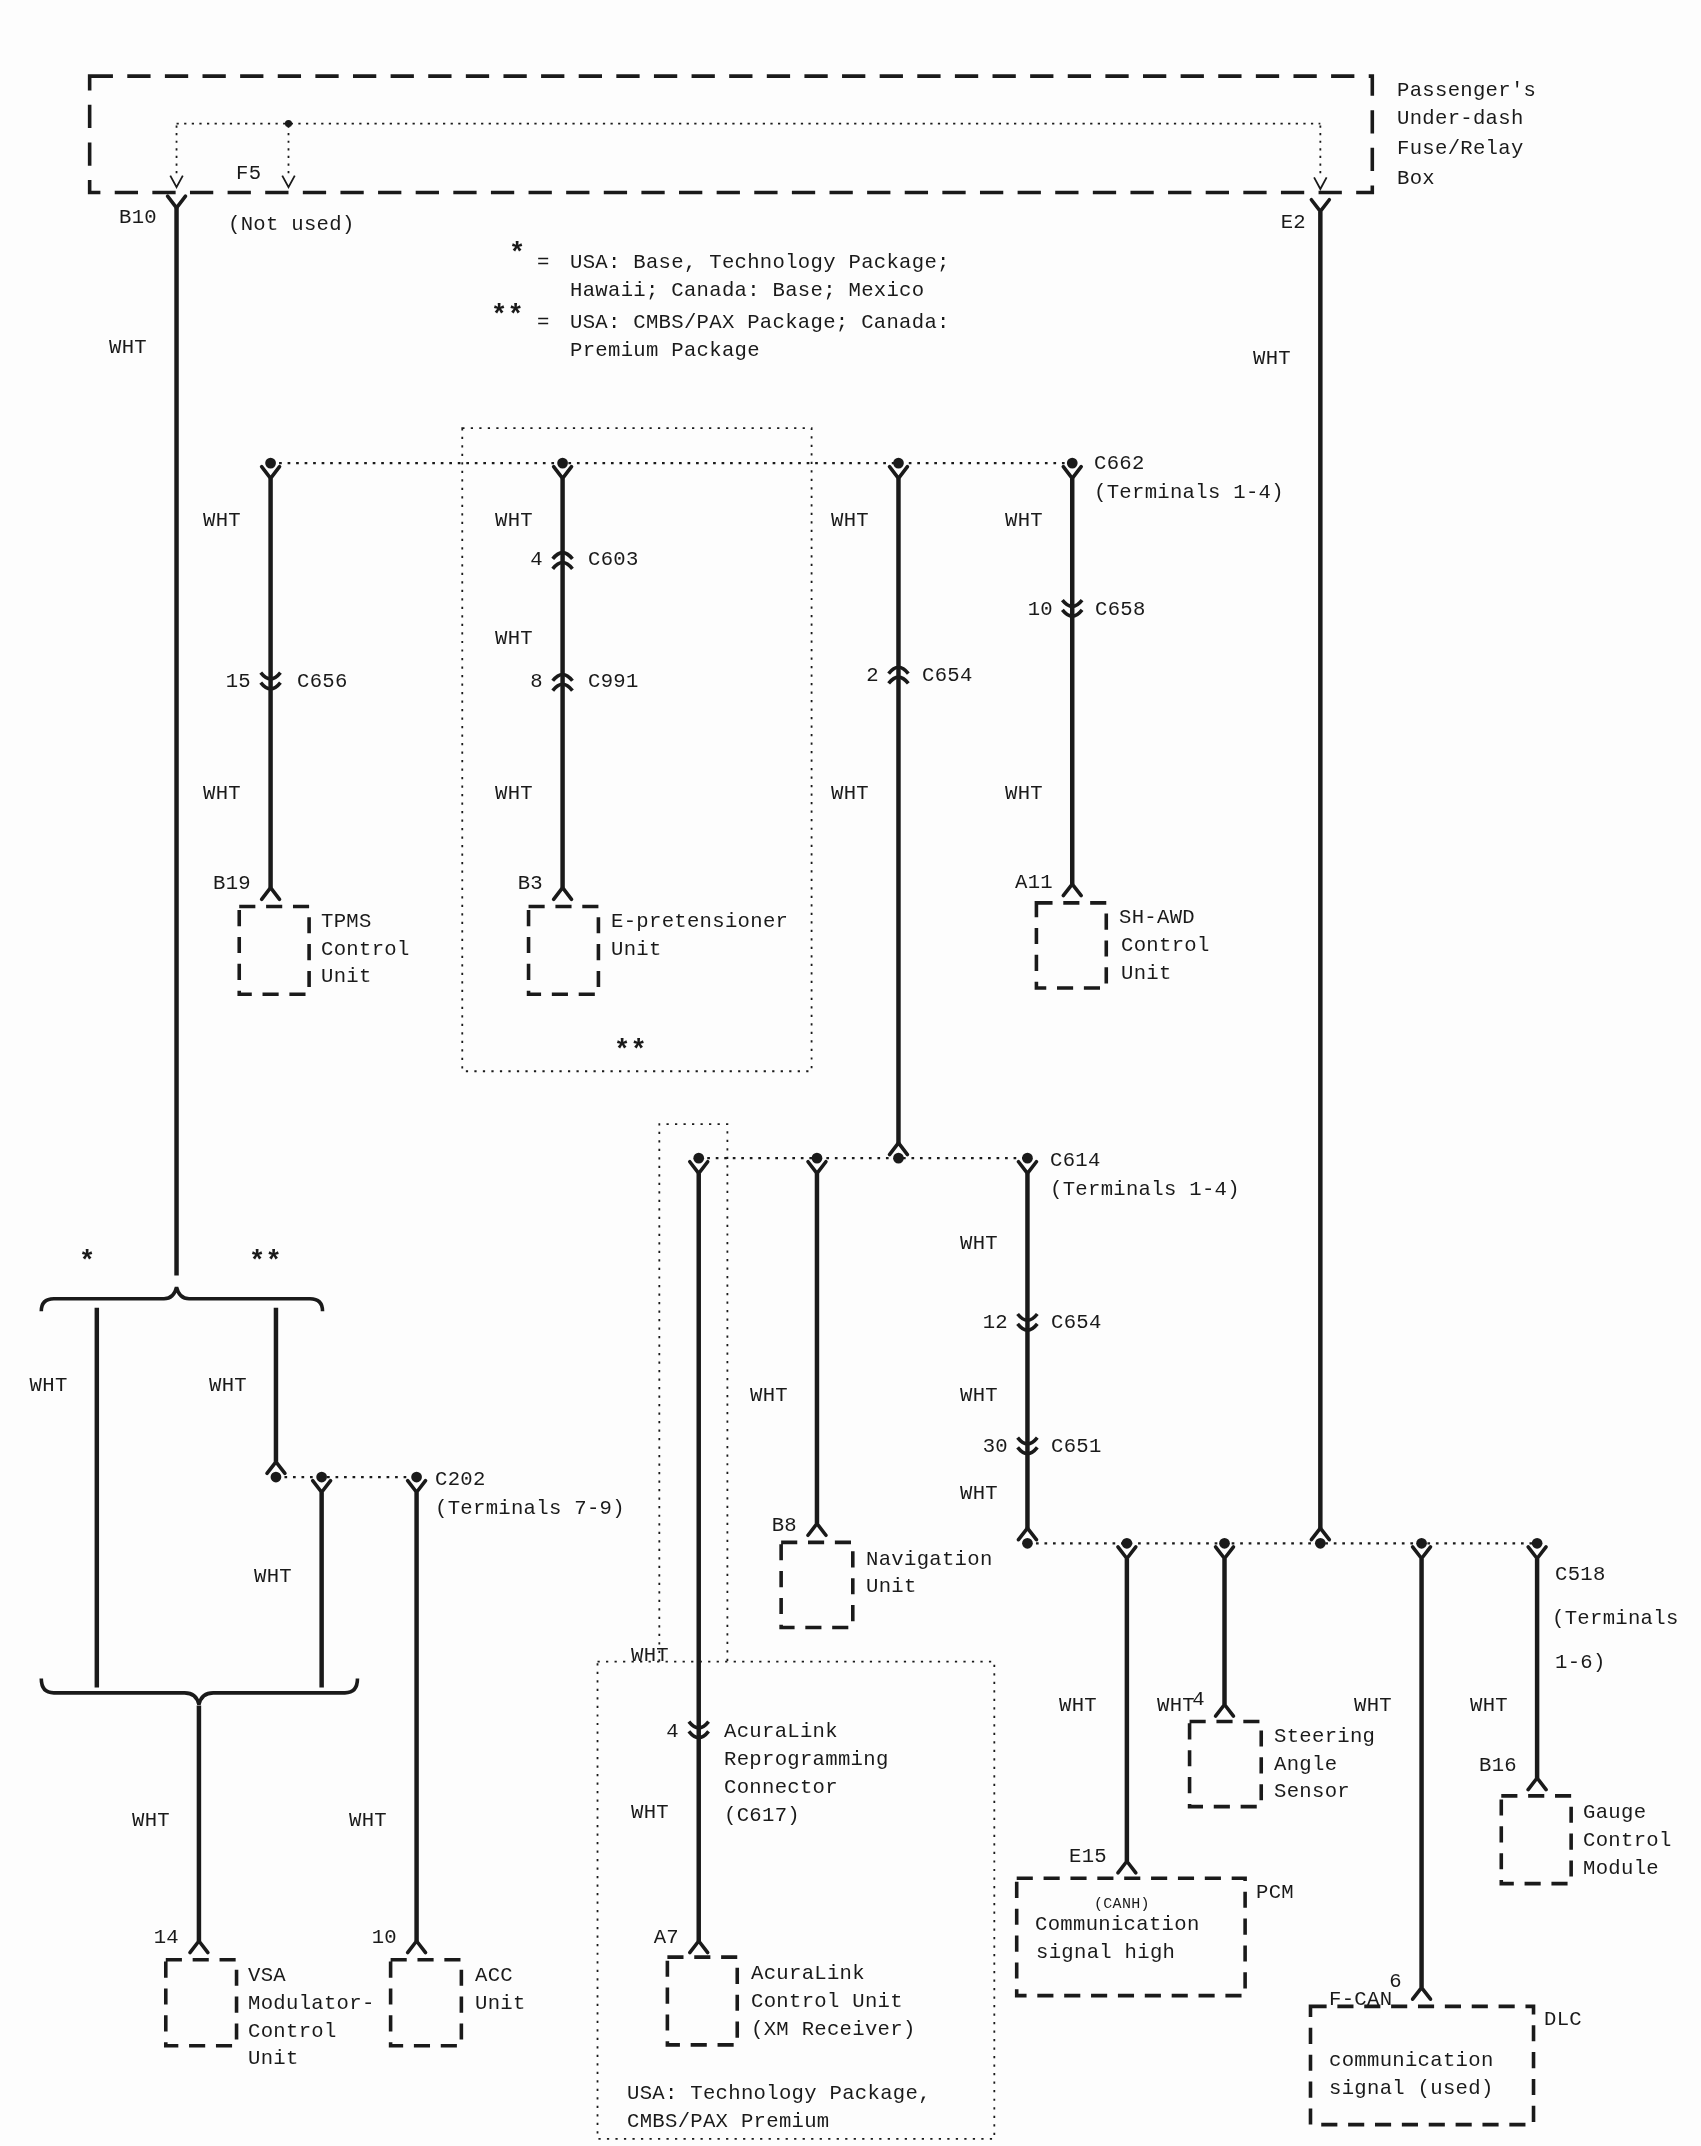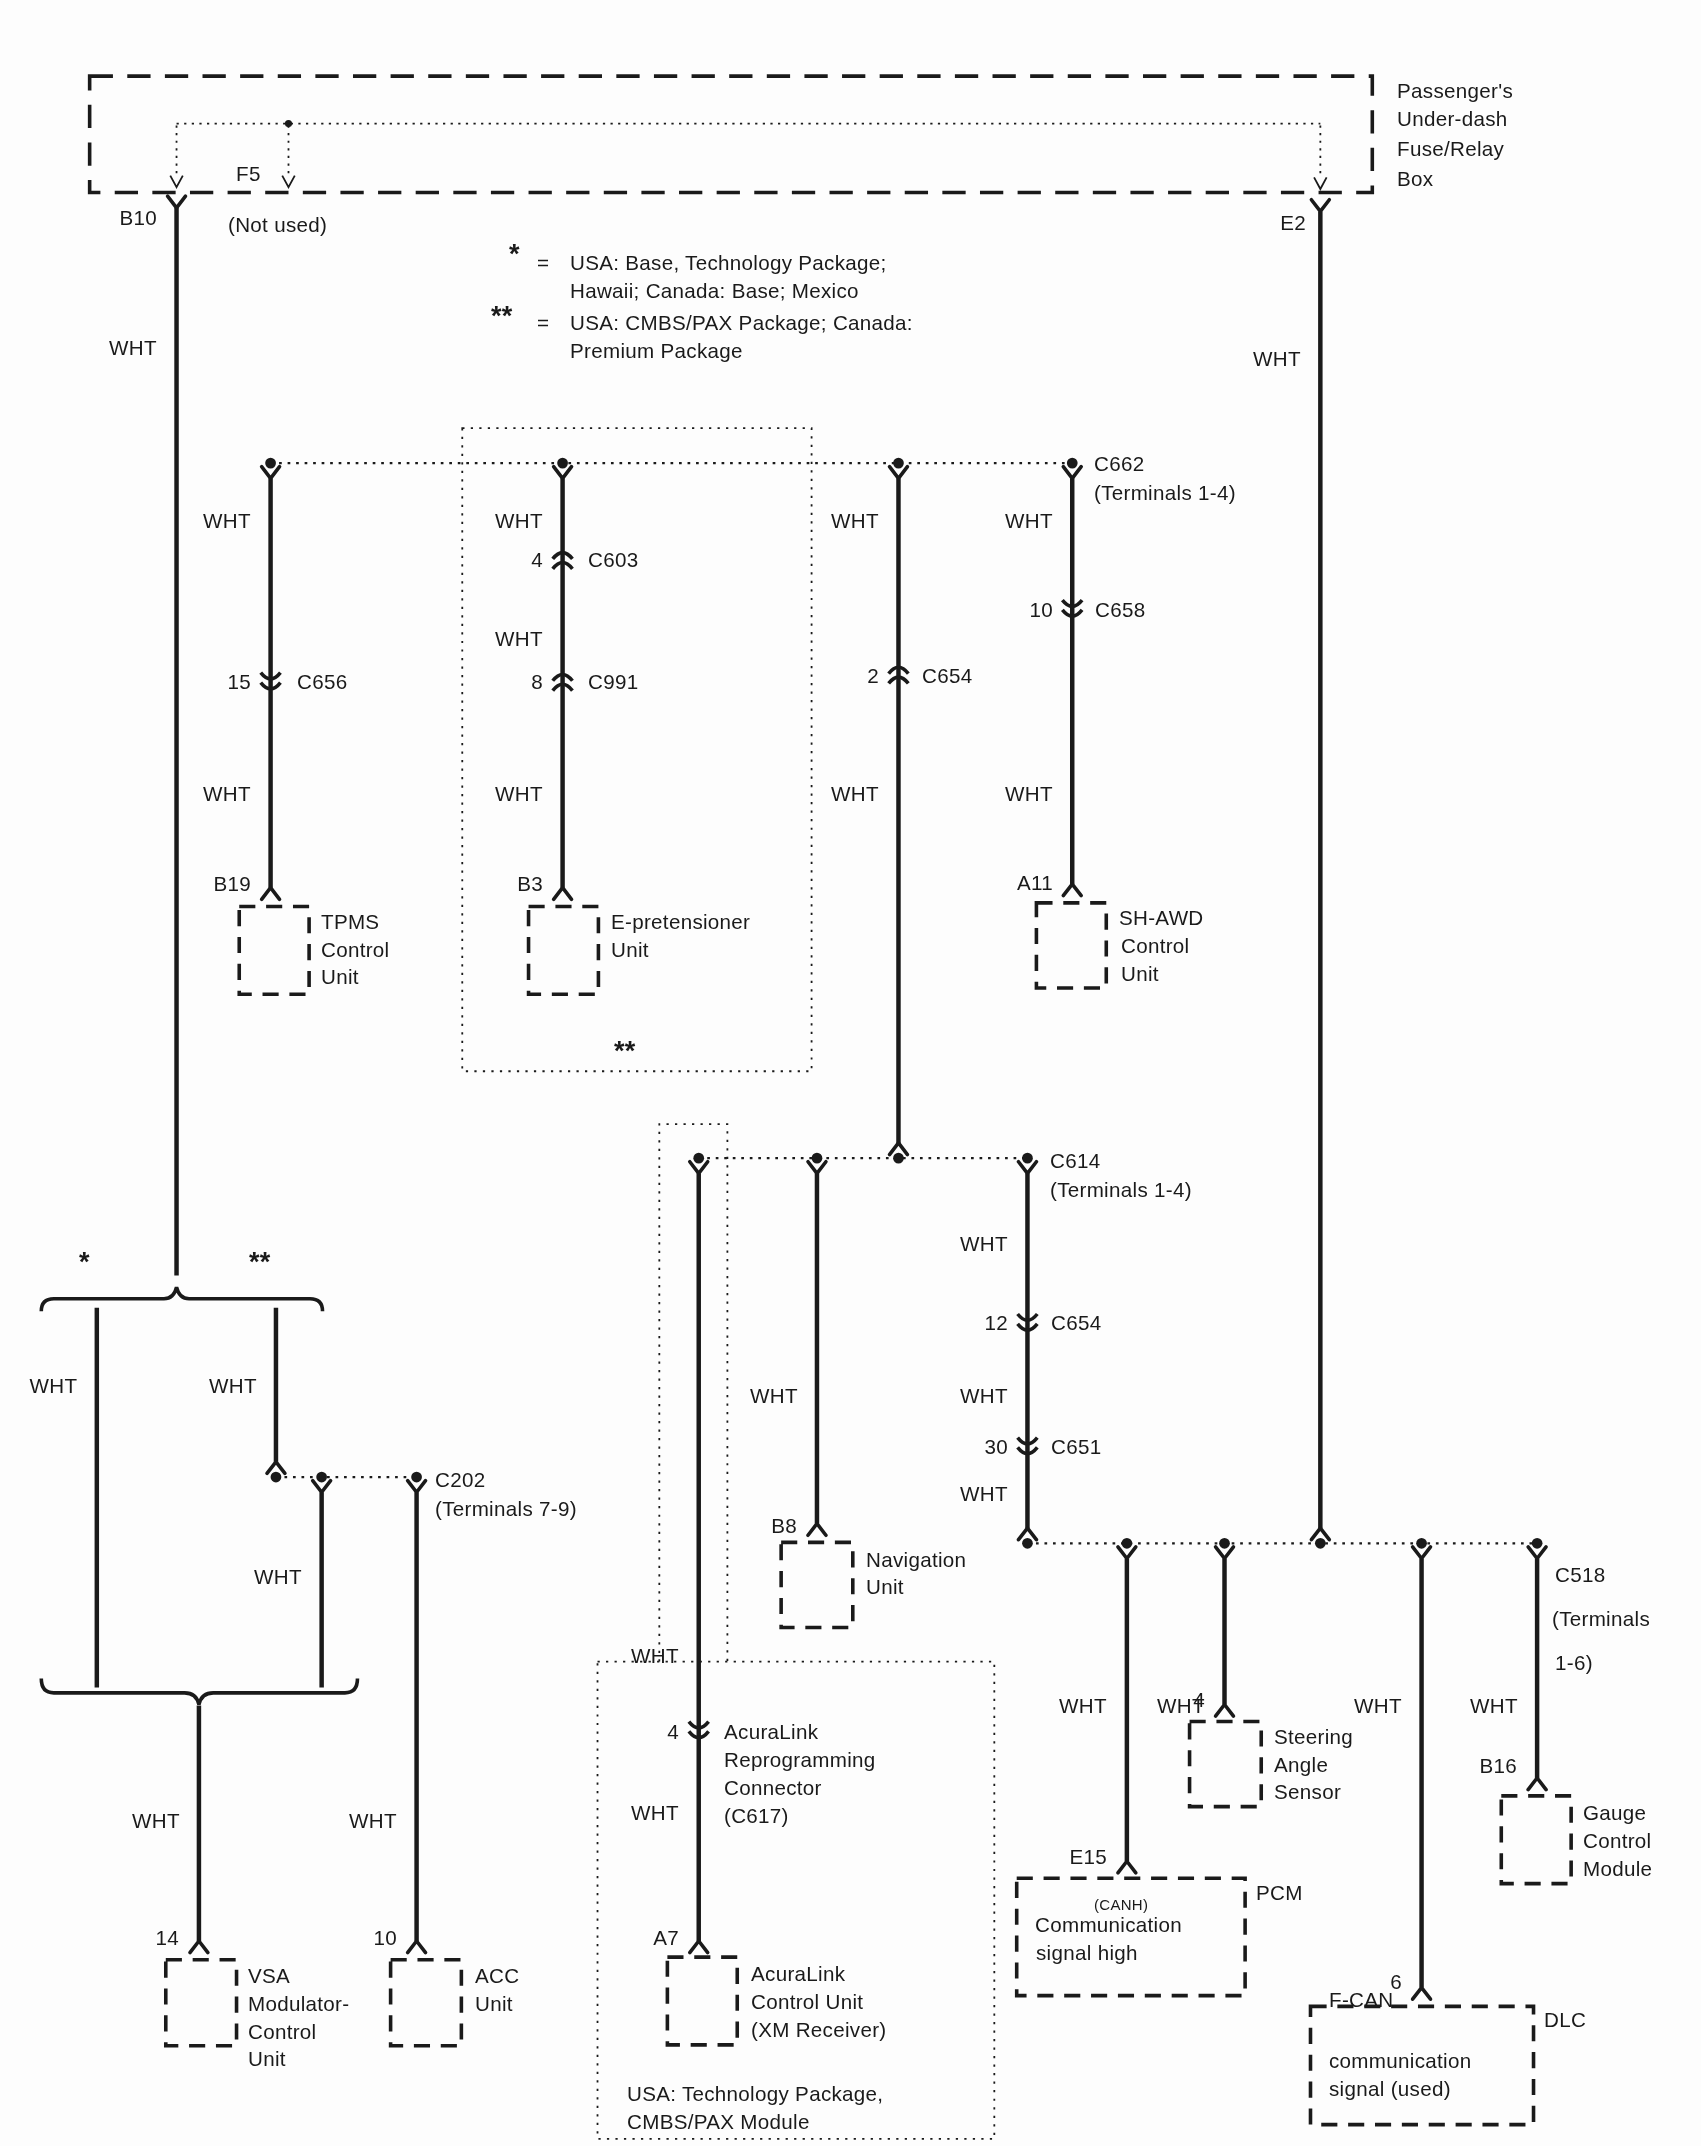--- a/index.html
+++ b/index.html
@@ -1,20 +1,20 @@
 <!DOCTYPE html>
 <html style="font-size:14.3px"><head>
 <meta charset="utf-8">
 <style>
   html,body{margin:0;padding:0;background:#e8e8e8;}
   #page{
     position:relative;
     width:1702px;height:2147px;
     background:#fdfdfd;
-    font-family:Liberation Sans, sans-serif;
+    font-family:Liberation Mono, monospace;
     color:#1a1a1a;
     overflow:hidden;
   }
   #wires{position:absolute;left:0;top:0;}
   .lb{
     position:absolute;
     font-size:20.6px;
     line-height:24px;
     white-space:nowrap;
     color:#1a1a1a;
@@ -246,21 +246,21 @@
 <div class="lb" style="left:724px;top:1720px">AcuraLink</div>
 <div class="lb" style="left:724px;top:1748px">Reprogramming</div>
 <div class="lb" style="left:724px;top:1776px">Connector</div>
 <div class="lb" style="left:724px;top:1804px">(C617)</div>
 <div class="lb" style="left:631px;top:1801px">WHT</div>
 <div class="lb r" style="left:625px;top:1926px">A7</div>
 <div class="lb" style="left:751px;top:1962px">AcuraLink</div>
 <div class="lb" style="left:751px;top:1990px">Control Unit</div>
 <div class="lb" style="left:751px;top:2018px">(XM Receiver)</div>
 <div class="lb" style="left:627px;top:2082px">USA: Technology Package,</div>
-<div class="lb" style="left:627px;top:2110px">CMBS/PAX Module</div>
+<div class="lb" style="left:627px;top:2110px">CMBS/PAX Premium</div>
 
 <div class="lb big" style="left:79px;top:1250px">*</div>
 <div class="lb big" style="left:249px;top:1250px">**</div>
 <div class="lb" style="left:29.6px;top:1374px">WHT</div>
 <div class="lb" style="left:209px;top:1374px">WHT</div>
 <div class="lb" style="left:435px;top:1468px">C202</div>
 <div class="lb" style="left:435px;top:1497px">(Terminals 7-9)</div>
 <div class="lb" style="left:254px;top:1565px">WHT</div>
 
 <div class="lb" style="left:132px;top:1809px">WHT</div>

